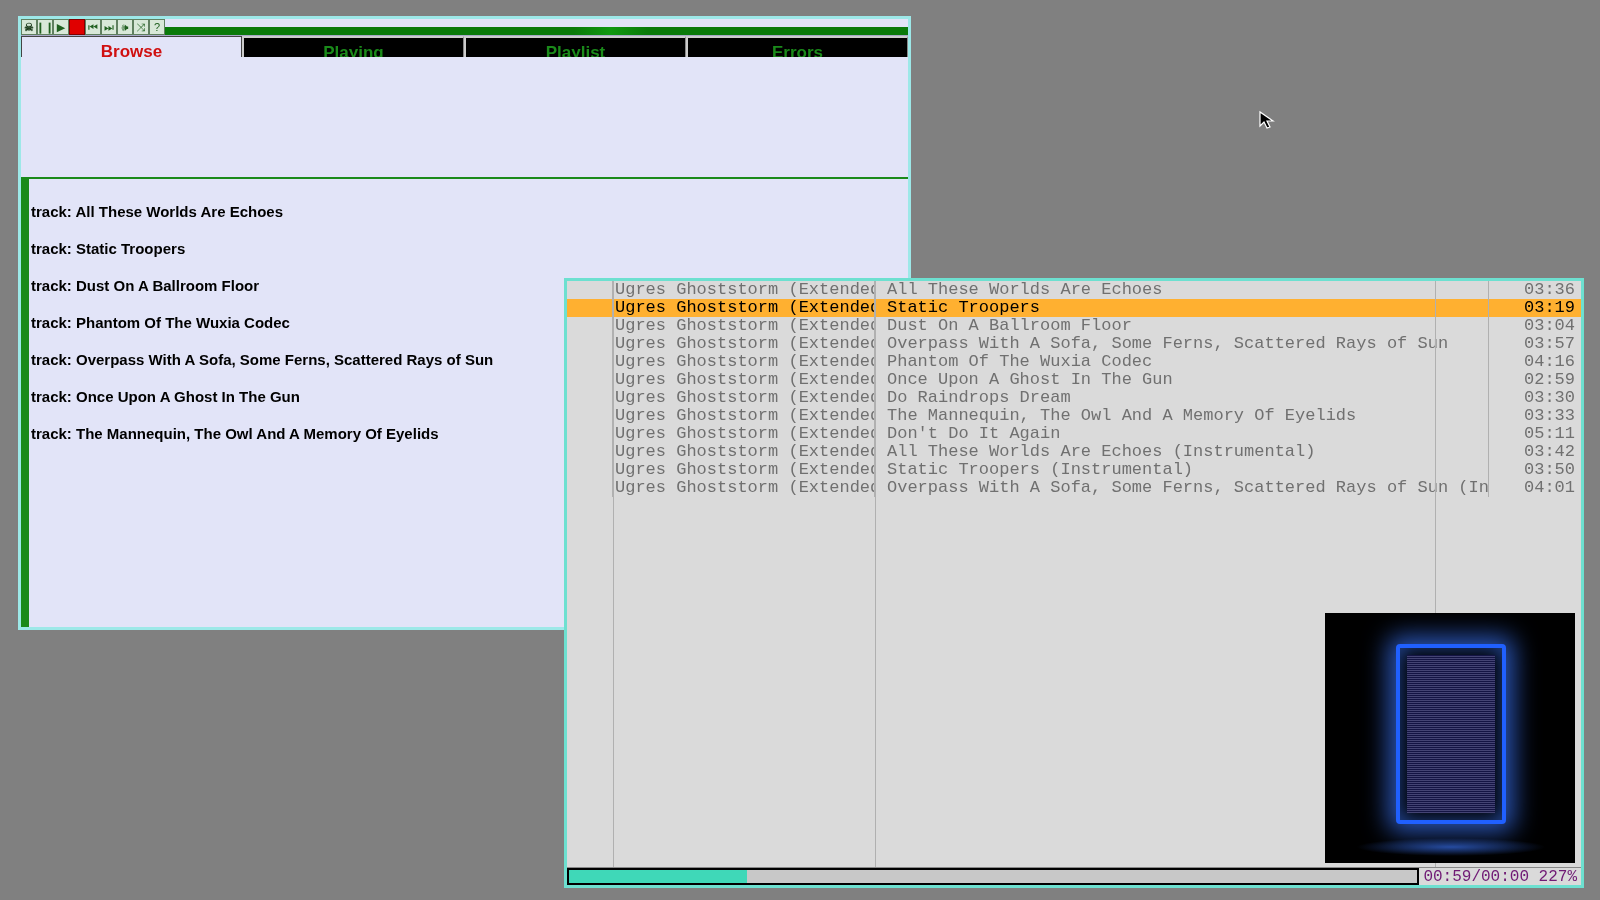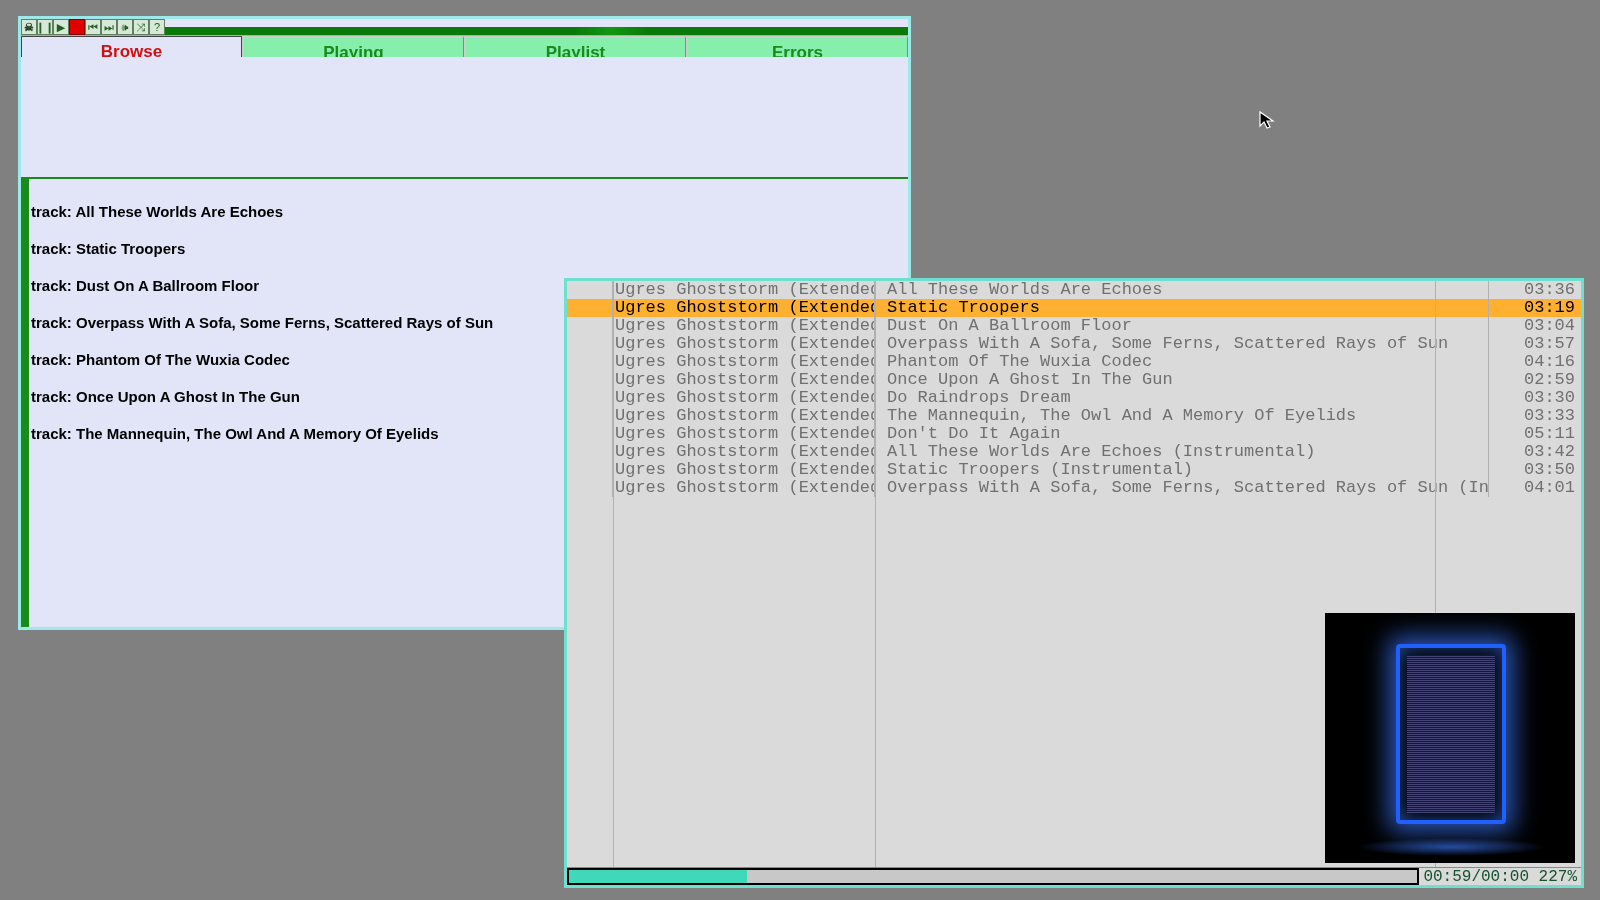--- a/index.html
+++ b/index.html
@@ -24,21 +24,21 @@
   .tbar-fill::after{
     content:"";position:absolute;left:0;right:0;bottom:0;height:8px;
     background:linear-gradient(90deg,#0a7a0a 0%,#0a7a0a 55%,#109810 60%,#0a7a0a 65%,#0a7a0a 100%);
   }
 
   .tabs{display:flex;height:34px;background:#e2e4f8;border-top:1px solid #a8a8c8;}
   .tab{
     flex:1;display:flex;align-items:center;justify-content:center;
     font-weight:bold;font-size:17px;color:#1a8a1a;
     border:1px solid #888;border-top:2px solid #ccc;border-left:2px solid #ccc;
-    background:#86efac;cursor:pointer;
+    background:#000000;cursor:pointer;
   }
   .tab.active{
     color:#d01010;background:#e2e4f8;
     border:1px solid #444;border-bottom:2px solid #e2e4f8;
   }
 
   .browser-body{
     position:absolute;left:0;right:0;top:38px;bottom:0;background:#e2e4f8;
   }
   .browser-body .hr{position:absolute;left:0;right:0;top:120px;height:2px;background:#1a8a1a;}
@@ -67,21 +67,21 @@
   .row .c-art{width:262px;flex:none;padding-left:2px;overflow:hidden;border-right:1px solid #b0b0b0;}
   .row .c-tit{flex:1;padding-left:12px;overflow:hidden;border-right:1px solid #b0b0b0;}
   .row .c-dur{width:92px;flex:none;text-align:right;padding-right:6px;}
   .row.sel{background:#ffb030;color:#000;}
   .vline1{position:absolute;left:46px;top:0;bottom:18px;width:1px;background:#b0b0b0;}
   .vline2{position:absolute;left:308px;top:0;bottom:18px;width:1px;background:#b0b0b0;}
   .vline3{position:absolute;left:868px;top:0;bottom:18px;width:1px;background:#b0b0b0;}
 
   .status{
     position:absolute;left:0;right:0;bottom:0;height:18px;display:flex;
-    font-size:16px;color:#14532d;background:#dadada;border-top:1px solid #888;
+    font-size:16px;color:#701a75;background:#dadada;border-top:1px solid #888;
   }
   .progress{
     flex:1;border:2px solid #000;position:relative;background:#c8c8c8;margin-right:4px;
   }
   .progress .fill{position:absolute;left:0;top:0;bottom:0;width:21%;background:#3fd8b8;}
   .status .time{white-space:pre;padding-right:4px;font-family:"Courier New",monospace;}
 
   .art{
     position:absolute;right:6px;bottom:22px;width:250px;height:250px;
     background:#000;border:1px solid #000;overflow:hidden;
@@ -130,22 +130,22 @@
     <div class="tab">Errors</div>
   </div>
 
   <div class="browser-body">
     <div class="hr"></div>
     <div class="vbar"></div>
     <div class="tracklist" id="tracklist">
         <div>track: All These Worlds Are Echoes</div>
         <div>track: Static Troopers</div>
         <div>track: Dust On A Ballroom Floor</div>
+        <div>track: Phantom Of The Wuxia Codec</div>
         <div>track: Overpass With A Sofa, Some Ferns, Scattered Rays of Sun</div>
-        <div>track: Phantom Of The Wuxia Codec</div>
         <div>track: Once Upon A Ghost In The Gun</div>
         <div>track: The Mannequin, The Owl And A Memory Of Eyelids</div>
       </div>
   </div>
 </div>
 
 <div class="player">
   <div class="pl-list" id="plist">
       <div class="row">
         <div class="c-gut"></div>

